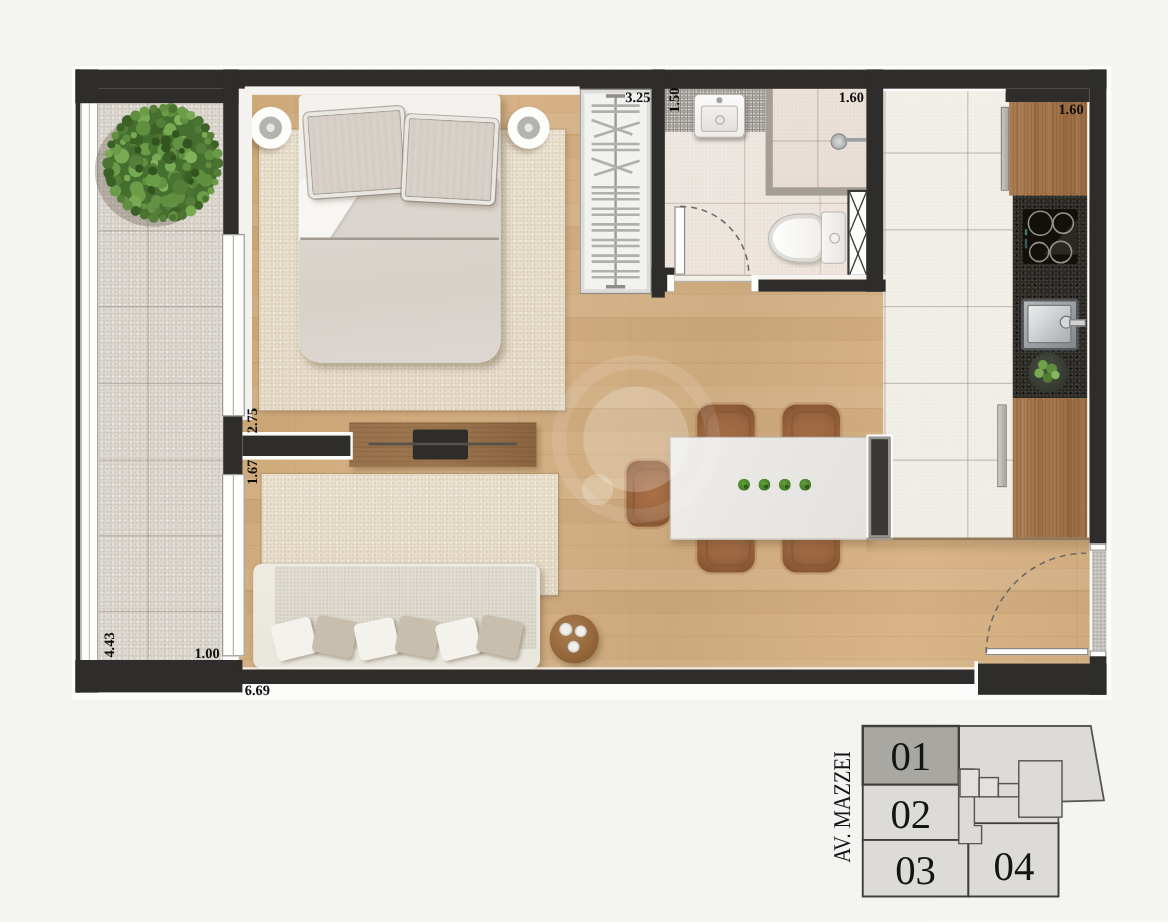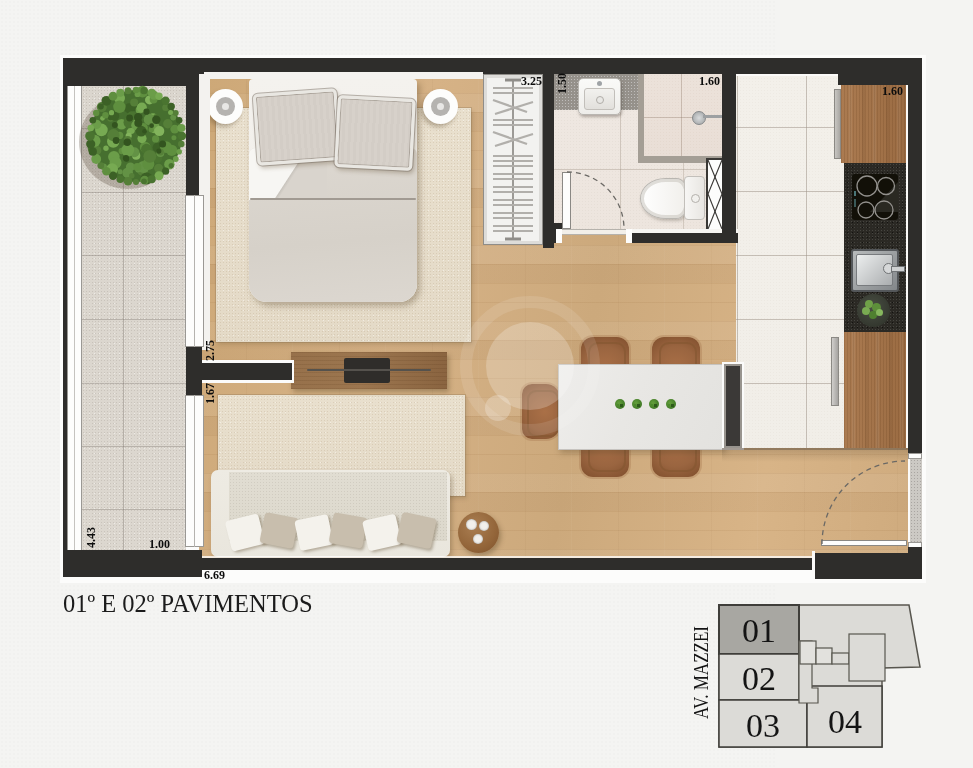--- a/index.html
+++ b/index.html
@@ -555,25 +555,24 @@
 <div class="dim" style="left:686px;top:74px;width:34px;text-align:right;">1.60</div>
 
 <div class="dim" style="left:869px;top:84px;width:34px;text-align:right;">1.60</div>
 
 <div class="dim vdim" style="left:203px;top:361px;">2.75</div>
 
 <div class="dim vdim" style="left:203px;top:404px;">1.67</div>
 
 <div class="dim vdim" style="left:84px;top:548px;">4.43</div>
 
-<div class="dim" style="left:149px;top:537px;width:34px;">1.00</div>
+<div class="dim" style="left:149px;top:537px;width:34px;text-align:right;">1.00</div>
 
 <div class="dim" style="left:204px;top:568px;">6.69</div>
 
-<div class="abs" style="left:63px;top:590px;font:24.5px 'Liberation Serif',serif;color:#1b1b1b;">01º E 02º PAVIMENTOS</div>
 
 <svg class="abs" style="left:685px;top:598px;" width="245" height="155" viewBox="0 0 245 155">
 
   <polygon points="34,7 224,7 235,69 197,70 197,149 34,149" fill="#dcdbd7" stroke="#58564f" stroke-width="1.5"></polygon>
 
   <rect x="34" y="7" width="80" height="49" fill="#a8a7a2" stroke="#3f3e3a" stroke-width="2"></rect>
 
   <rect x="34" y="56" width="80" height="46" fill="#dcdbd7" stroke="#3f3e3a" stroke-width="1.5"></rect>
 
   <rect x="34" y="102" width="88" height="47" fill="#dcdbd7" stroke="#3f3e3a" stroke-width="1.5"></rect>

